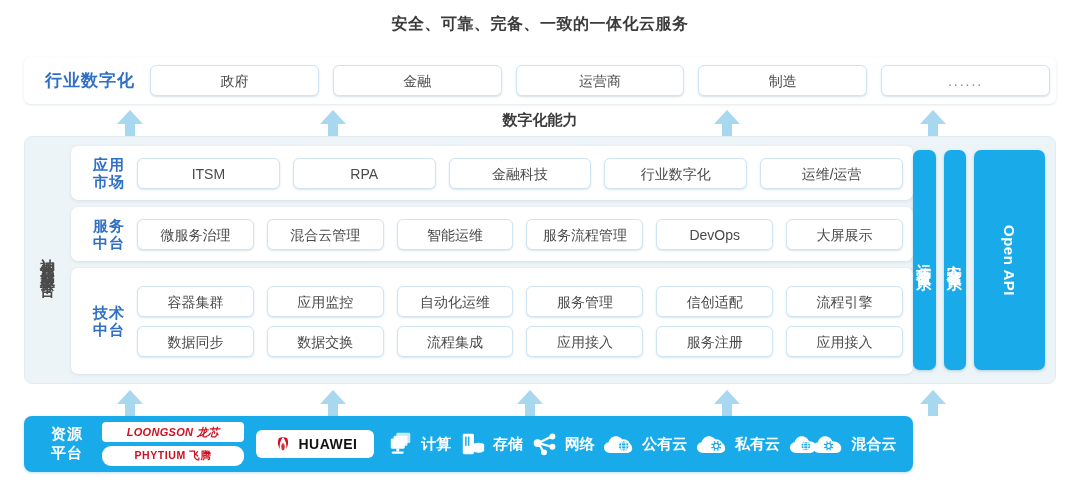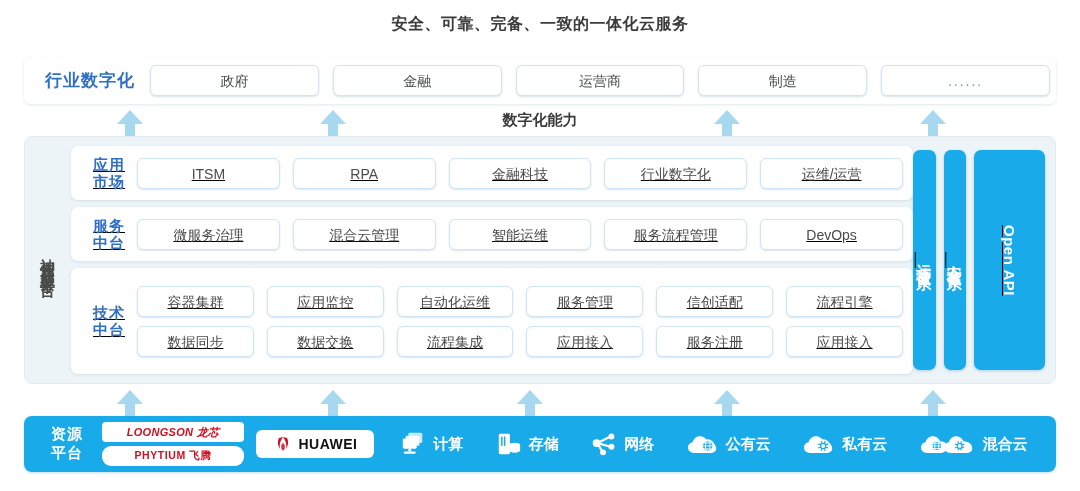--- a/index.html
+++ b/index.html
@@ -80,21 +80,21 @@
     width:46px;flex:0 0 46px;
     display:flex;align-items:center;justify-content:center;
   }
   .vert-text{
     writing-mode:vertical-rl;
     font-size:15px;font-weight:bold;color:#4b4b4b;
     letter-spacing:3px;
     line-height:1;
   }
   .platform-body{
-    flex:1;display:flex;padding:9px 10px 9px 0;box-sizing:border-box;text-decoration:underline;
+    flex:1;display:flex;padding:9px 10px 9px 0;box-sizing:border-box;
   }
   .rows-col{flex:1;display:flex;flex-direction:column;gap:7px;}
 
   .srow{
     background:#fff;border-radius:7px;
     box-shadow:0 1px 3px rgba(140,165,185,.25);
     display:flex;align-items:center;
     padding:6px 10px;box-sizing:border-box;
   }
   .srow.r1{height:54px;}
@@ -134,21 +134,21 @@
     transform:rotate(90deg);white-space:nowrap;font-size:15px;letter-spacing:.5px;
   }
 
   
   .arrow-band-bot{
     position:absolute;left:0;top:388px;width:1080px;height:28px;
   }
 
   
   .resource{
-    position:absolute;left:24px;top:416px;width:1032px;height:56px;
+    position:absolute;left:24px;top:416px;width:889px;height:56px;
     background:#19aaea;border-radius:8px;
     display:flex;align-items:center;
     padding:0 12px;box-sizing:border-box;
     box-shadow:0 1px 3px rgba(20,120,170,.25);
   }
   .res-label{
     flex:0 0 62px;text-align:center;color:#fff;font-weight:bold;
     font-size:15px;line-height:1.25;letter-spacing:1px;
   }
   .logos{flex:0 0 142px;display:flex;flex-direction:column;gap:4px;margin-left:4px;}
@@ -234,20 +234,21 @@
           <div class="srow-label">
             <div>服务</div>
             <div>中台</div>
           </div>
           <div class="srow-items">
             <div class="box">微服务治理</div>
             <div class="box">混合云管理</div>
             <div class="box">智能运维</div>
             <div class="box">服务流程管理</div>
             <div class="box">DevOps</div>
+            <div class="box">大屏展示</div>
           </div>
         </div>
 
         <div class="srow r3">
           <div class="srow-label">
             <div>技术</div>
             <div>中台</div>
           </div>
           <div class="srow-stack">
             <div class="srow-items">

